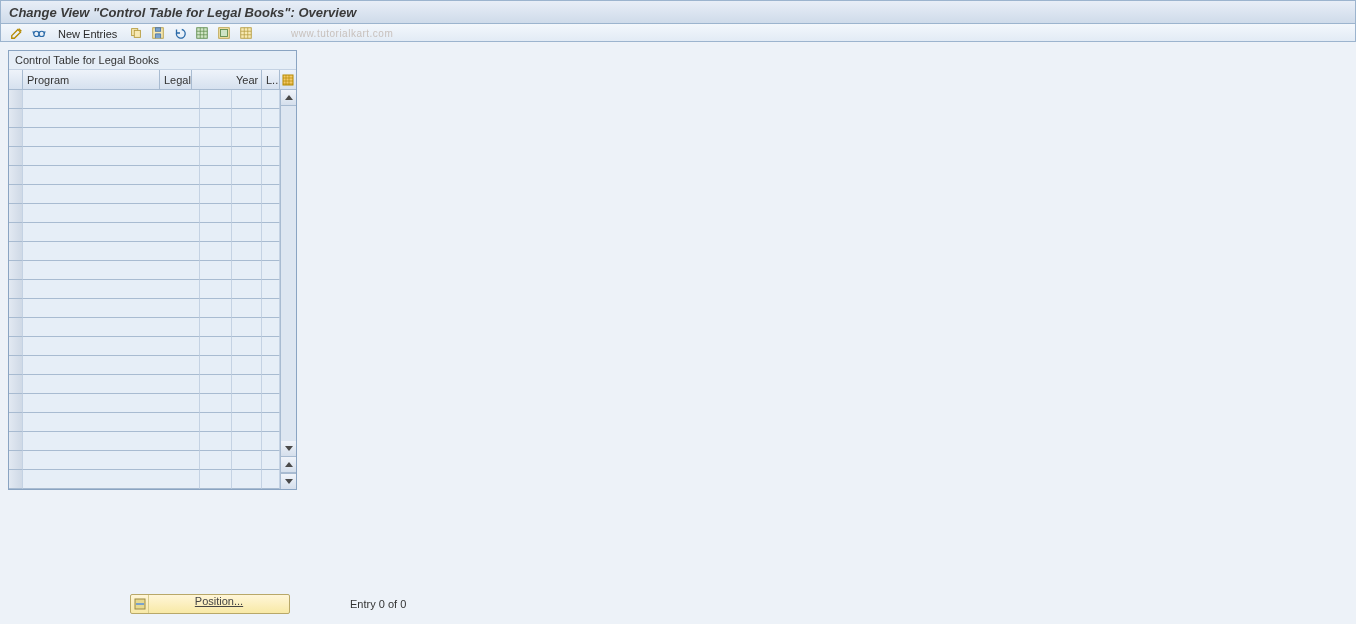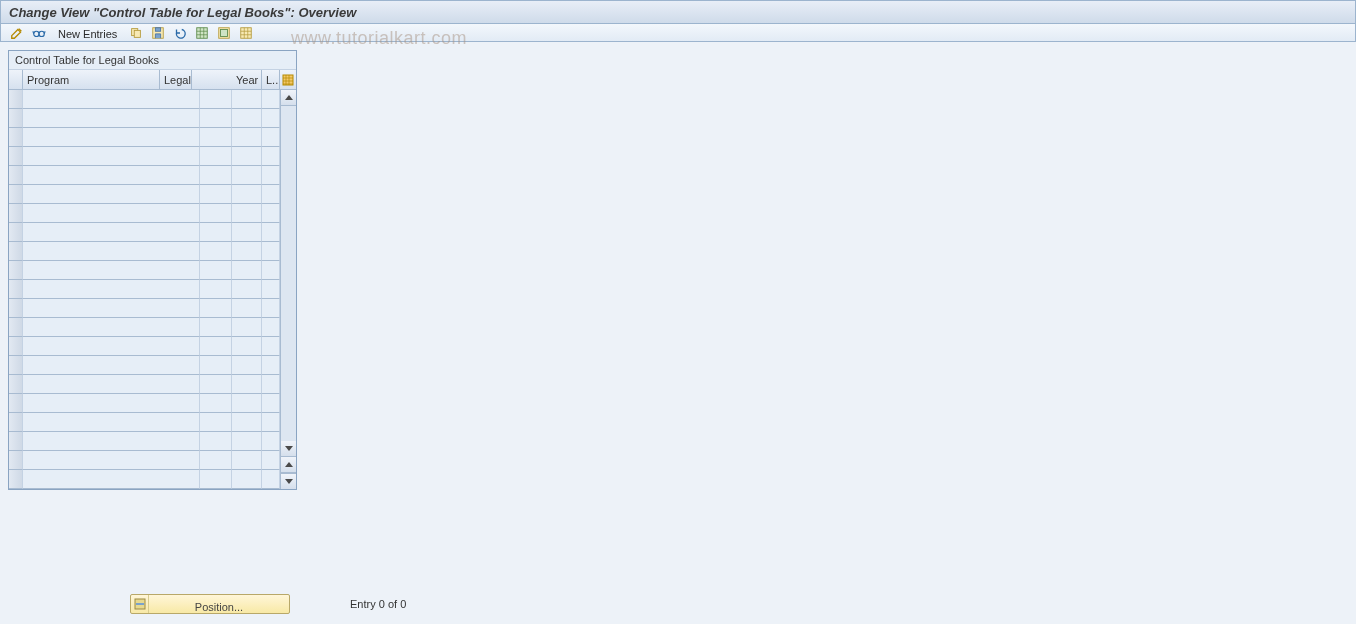--- a/index.html
+++ b/index.html
@@ -54,21 +54,21 @@
   cursor: pointer;
   height: 20px;
   line-height: 20px;
   border: 1px solid transparent;
   border-radius: 2px;
 }
 .watermark {
   position: absolute;
   left: 290px;
   top: 4px;
-  font-size: 18px;
+  font-size: 10px;
   color: rgba(167,145,130,0.5);
   letter-spacing: 0.5px;
   pointer-events: none;
 }
 .content { padding: 8px; }
 .panel {
   width: 289px;
   border: 1px solid #8aa4c2;
   background: #e6eef7;
 }
@@ -147,24 +147,25 @@
   align-items: center;
 }
 .pos-btn {
   position: absolute;
   left: 130px;
   width: 160px;
   height: 20px;
   background: linear-gradient(to bottom, #fff6d8, #f8e9a6);
   border: 1px solid #b8a869;
   border-radius: 2px;
-  display:flex; align-items:flex-end;
+  display:flex; align-items:flex-start;
   cursor:pointer;
   font-size: 11px;
   color: #444;
+  text-decoration: underline;
 }
 .pos-btn .pos-icon {
   width: 18px; height: 100%;
   display:flex; align-items:center; justify-content:center;
   border-right: 1px solid #d9cc8e;
 }
 .pos-btn .pos-label { flex:1; text-align:center; }
 .entry-status {
   position: absolute;
   left: 350px;

